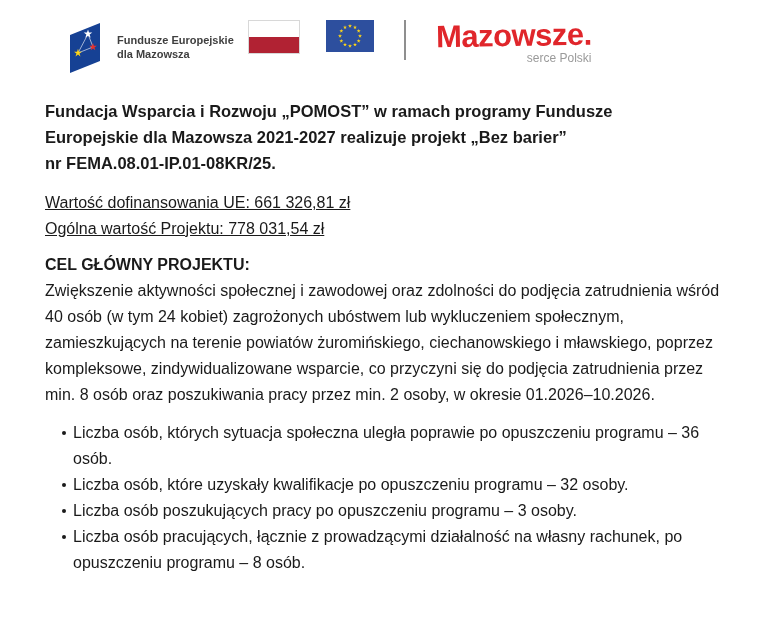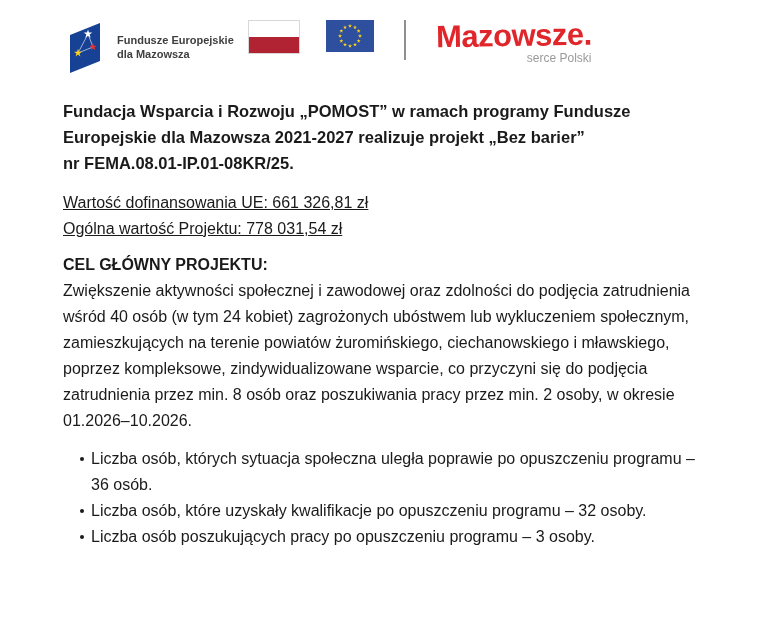--- a/index.html
+++ b/index.html
@@ -28,21 +28,21 @@
   .eu-group{margin-left:26px;}
   .eu-flag{width:48px;height:32px;display:block;}
   .vdivider{width:2px;height:40px;background:#8f8f8f;margin-left:30px;}
   .mazowsze{margin-left:30px;display:flex;flex-direction:column;align-items:flex-end;}
   .mazowsze-word{
     font-size:31px;font-weight:800;letter-spacing:-0.5px;line-height:1;
     color:#e0262b;transform:rotate(-1deg);
   }
   .mazowsze-tag{font-size:12px;color:#9a9a9a;margin-top:1px;line-height:1;}
   
-  .doc{margin:0 63px;font-size:16px;line-height:26px;}
+  .doc{margin:0 45px;font-size:16px;line-height:26px;}
   .intro{margin-top:22px;font-weight:700;font-size:16.5px;}
   .values{margin-top:14px;text-decoration:underline;}
   .goal{margin-top:10px;}
   .goal-heading{font-weight:700;}
   .results{margin-top:12px;}
   .bullets{margin:0;padding:0;list-style:none;}
   .bullets li{display:flex;align-items:flex-start;}
   .marker-col{flex:0 0 28px;box-sizing:border-box;padding-left:17px;}
   .dot{display:block;width:4px;height:4px;border-radius:50%;background:#1a1a1a;margin-top:11px;}
   .bullet-text{flex:1;}
@@ -142,17 +142,23 @@
               <span class="dot"></span>
             </span>
           <span class="bullet-text">Liczba osób, które uzyskały kwalifikacje po opuszczeniu programu – 32 osoby.</span>
         </li>
         <li>
           <span class="marker-col">
               <span class="dot"></span>
             </span>
           <span class="bullet-text">Liczba osób poszukujących pracy po opuszczeniu programu – 3 osoby.</span>
         </li>
+        <li>
+          <span class="marker-col">
+              <span class="dot"></span>
+            </span>
+          <span class="bullet-text">Liczba osób pracujących, łącznie z prowadzącymi działalność na własny rachunek, po opuszczeniu programu – 8 osób.</span>
+        </li>
       </ul>
     </div>
 
   </div>
 </div>
 
 </body></html>

